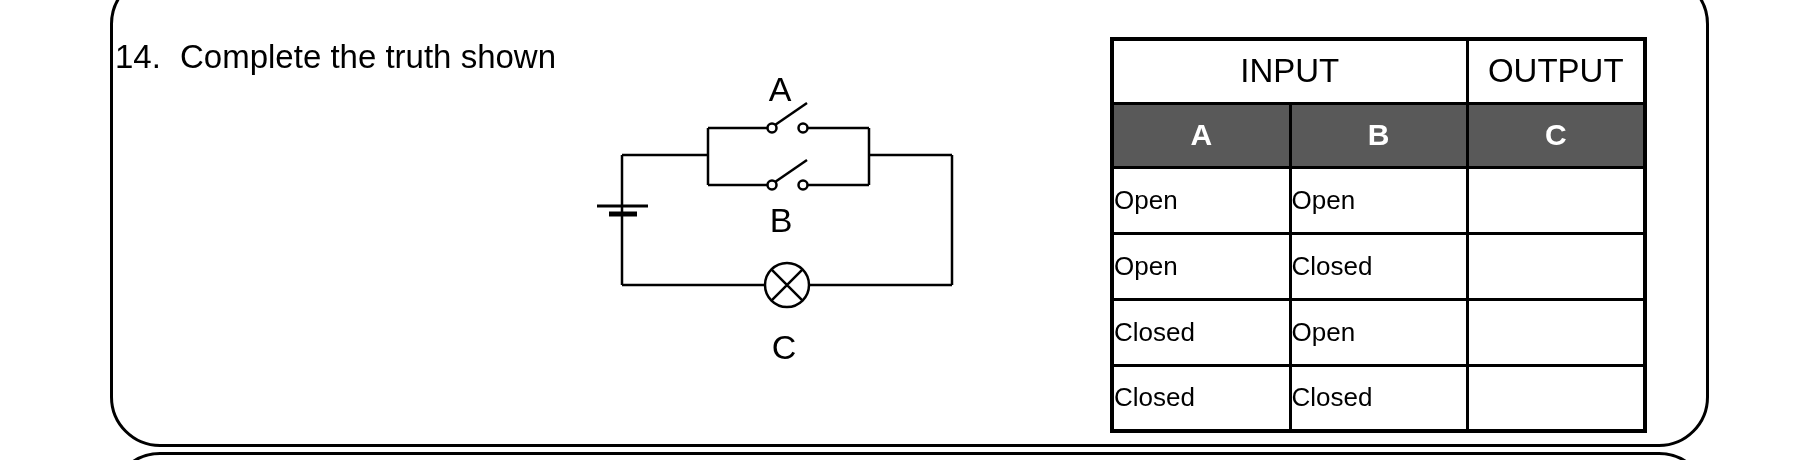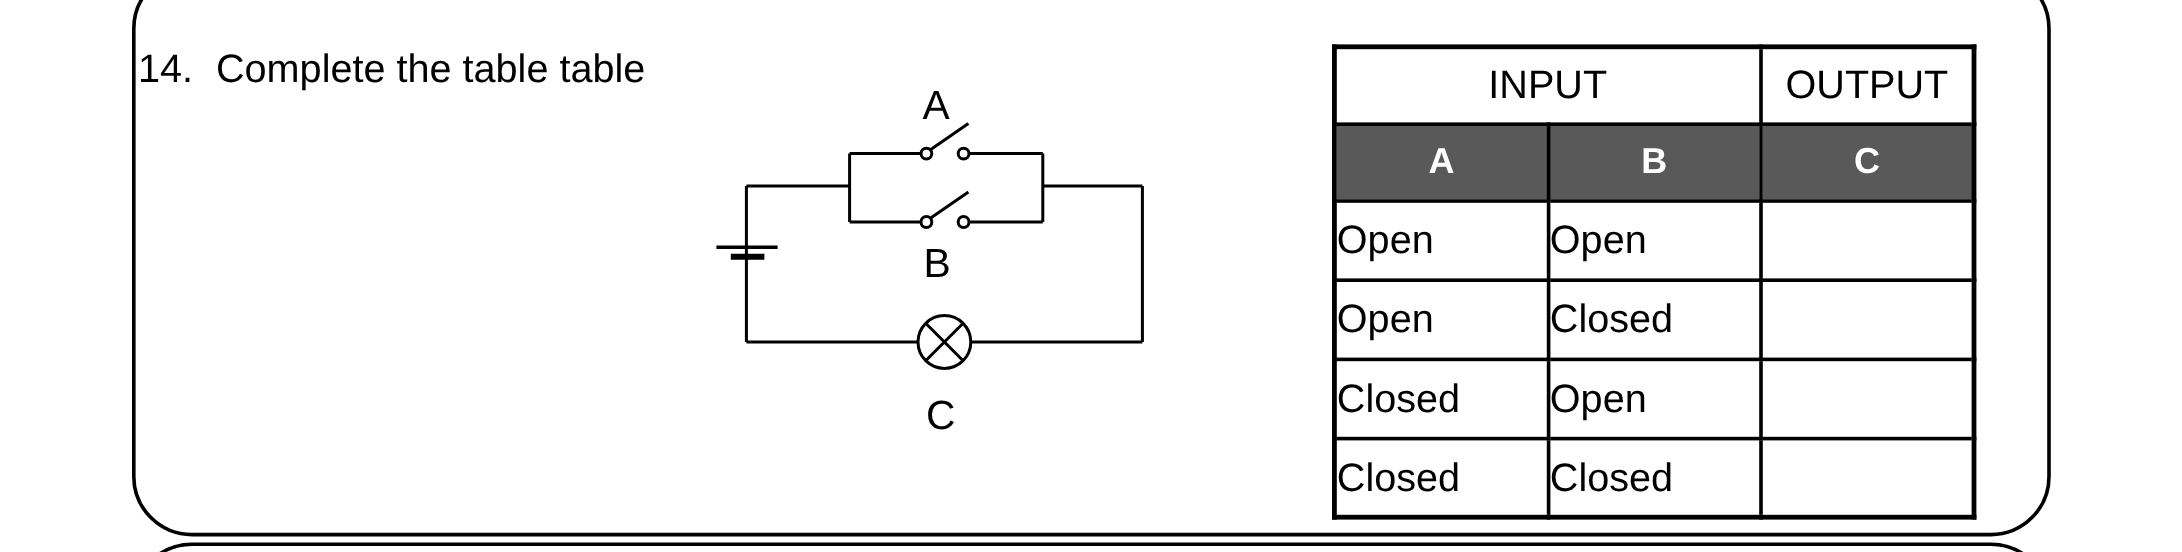--- a/index.html
+++ b/index.html
@@ -65,34 +65,34 @@
   .truth-table tr.header-row { height: 64px; }
   .truth-table tr.header-row th { font-weight: 400; font-size: 33px; }
   .truth-table tr.dark-row { height: 64px; }
   .truth-table tr.dark-row th {
     background: var(--header-bg, #595959);
     color: var(--header-text, #ffffff);
     font-weight: 700;
     font-size: 30px;
   }
   .truth-table tr.data-row { height: 66px; }
-  .truth-table tr.data-row td { font-size: 33px; }
+  .truth-table tr.data-row td { font-size: 26px; }
 </style>
 </head>
 <body>
 
 <div class="page">
 
   <div class="rounded-box box-question"></div>
   <div class="rounded-box box-next"></div>
 
   <div class="question">
     <div class="q-num">14.</div>
     <div class="q-text">
-      <div>Complete the table table</div>
+      <div>Complete the truth shown</div>
     </div>
   </div>
 
   <svg class="circuit-svg" viewBox="560 95 440 220" fill="none" stroke="#000000" stroke-width="2.5">
     <g>
       <path d="M622,155 H708 M869,155 H952 M622,155 V285 M952,155 V285 M622,285 H765 M809,285 H952"></path>
       <path d="M708,128 V185 M869,128 V185 M708,128 H767 M808,128 H869 M708,185 H767 M808,185 H869"></path>
     </g>
     <g>
       <path d="M597,206 H648" stroke-width="3"></path>

